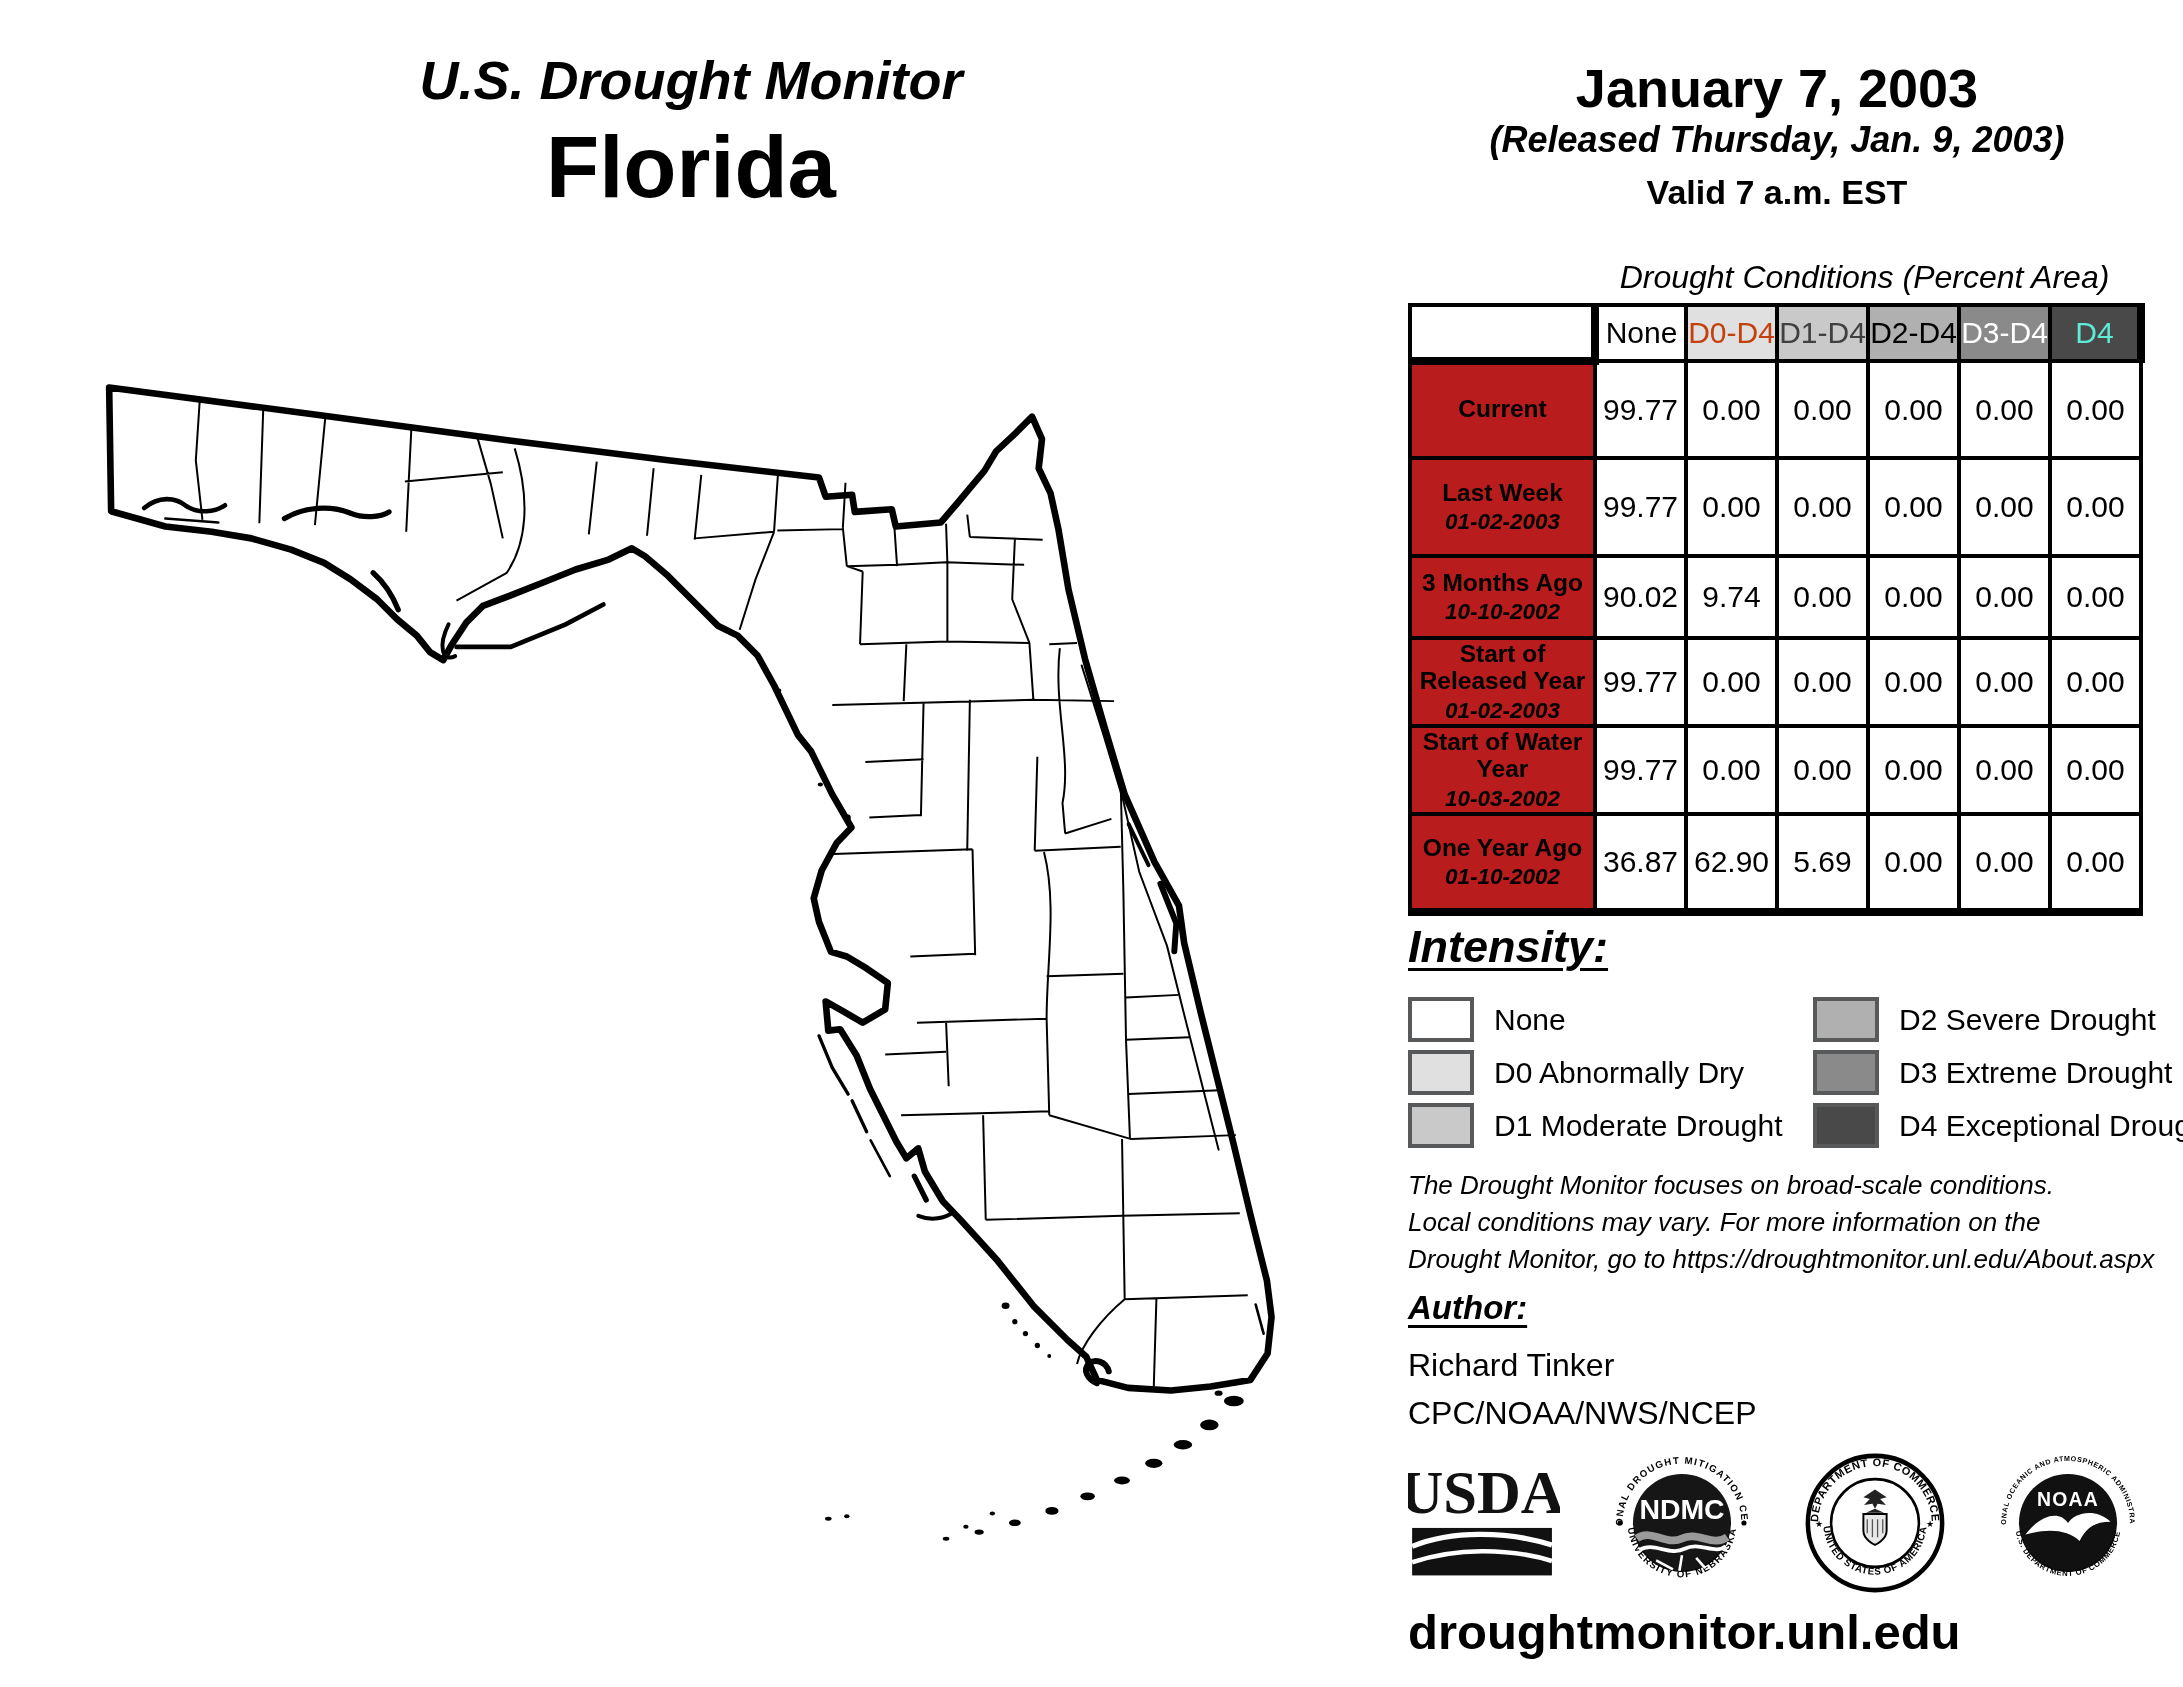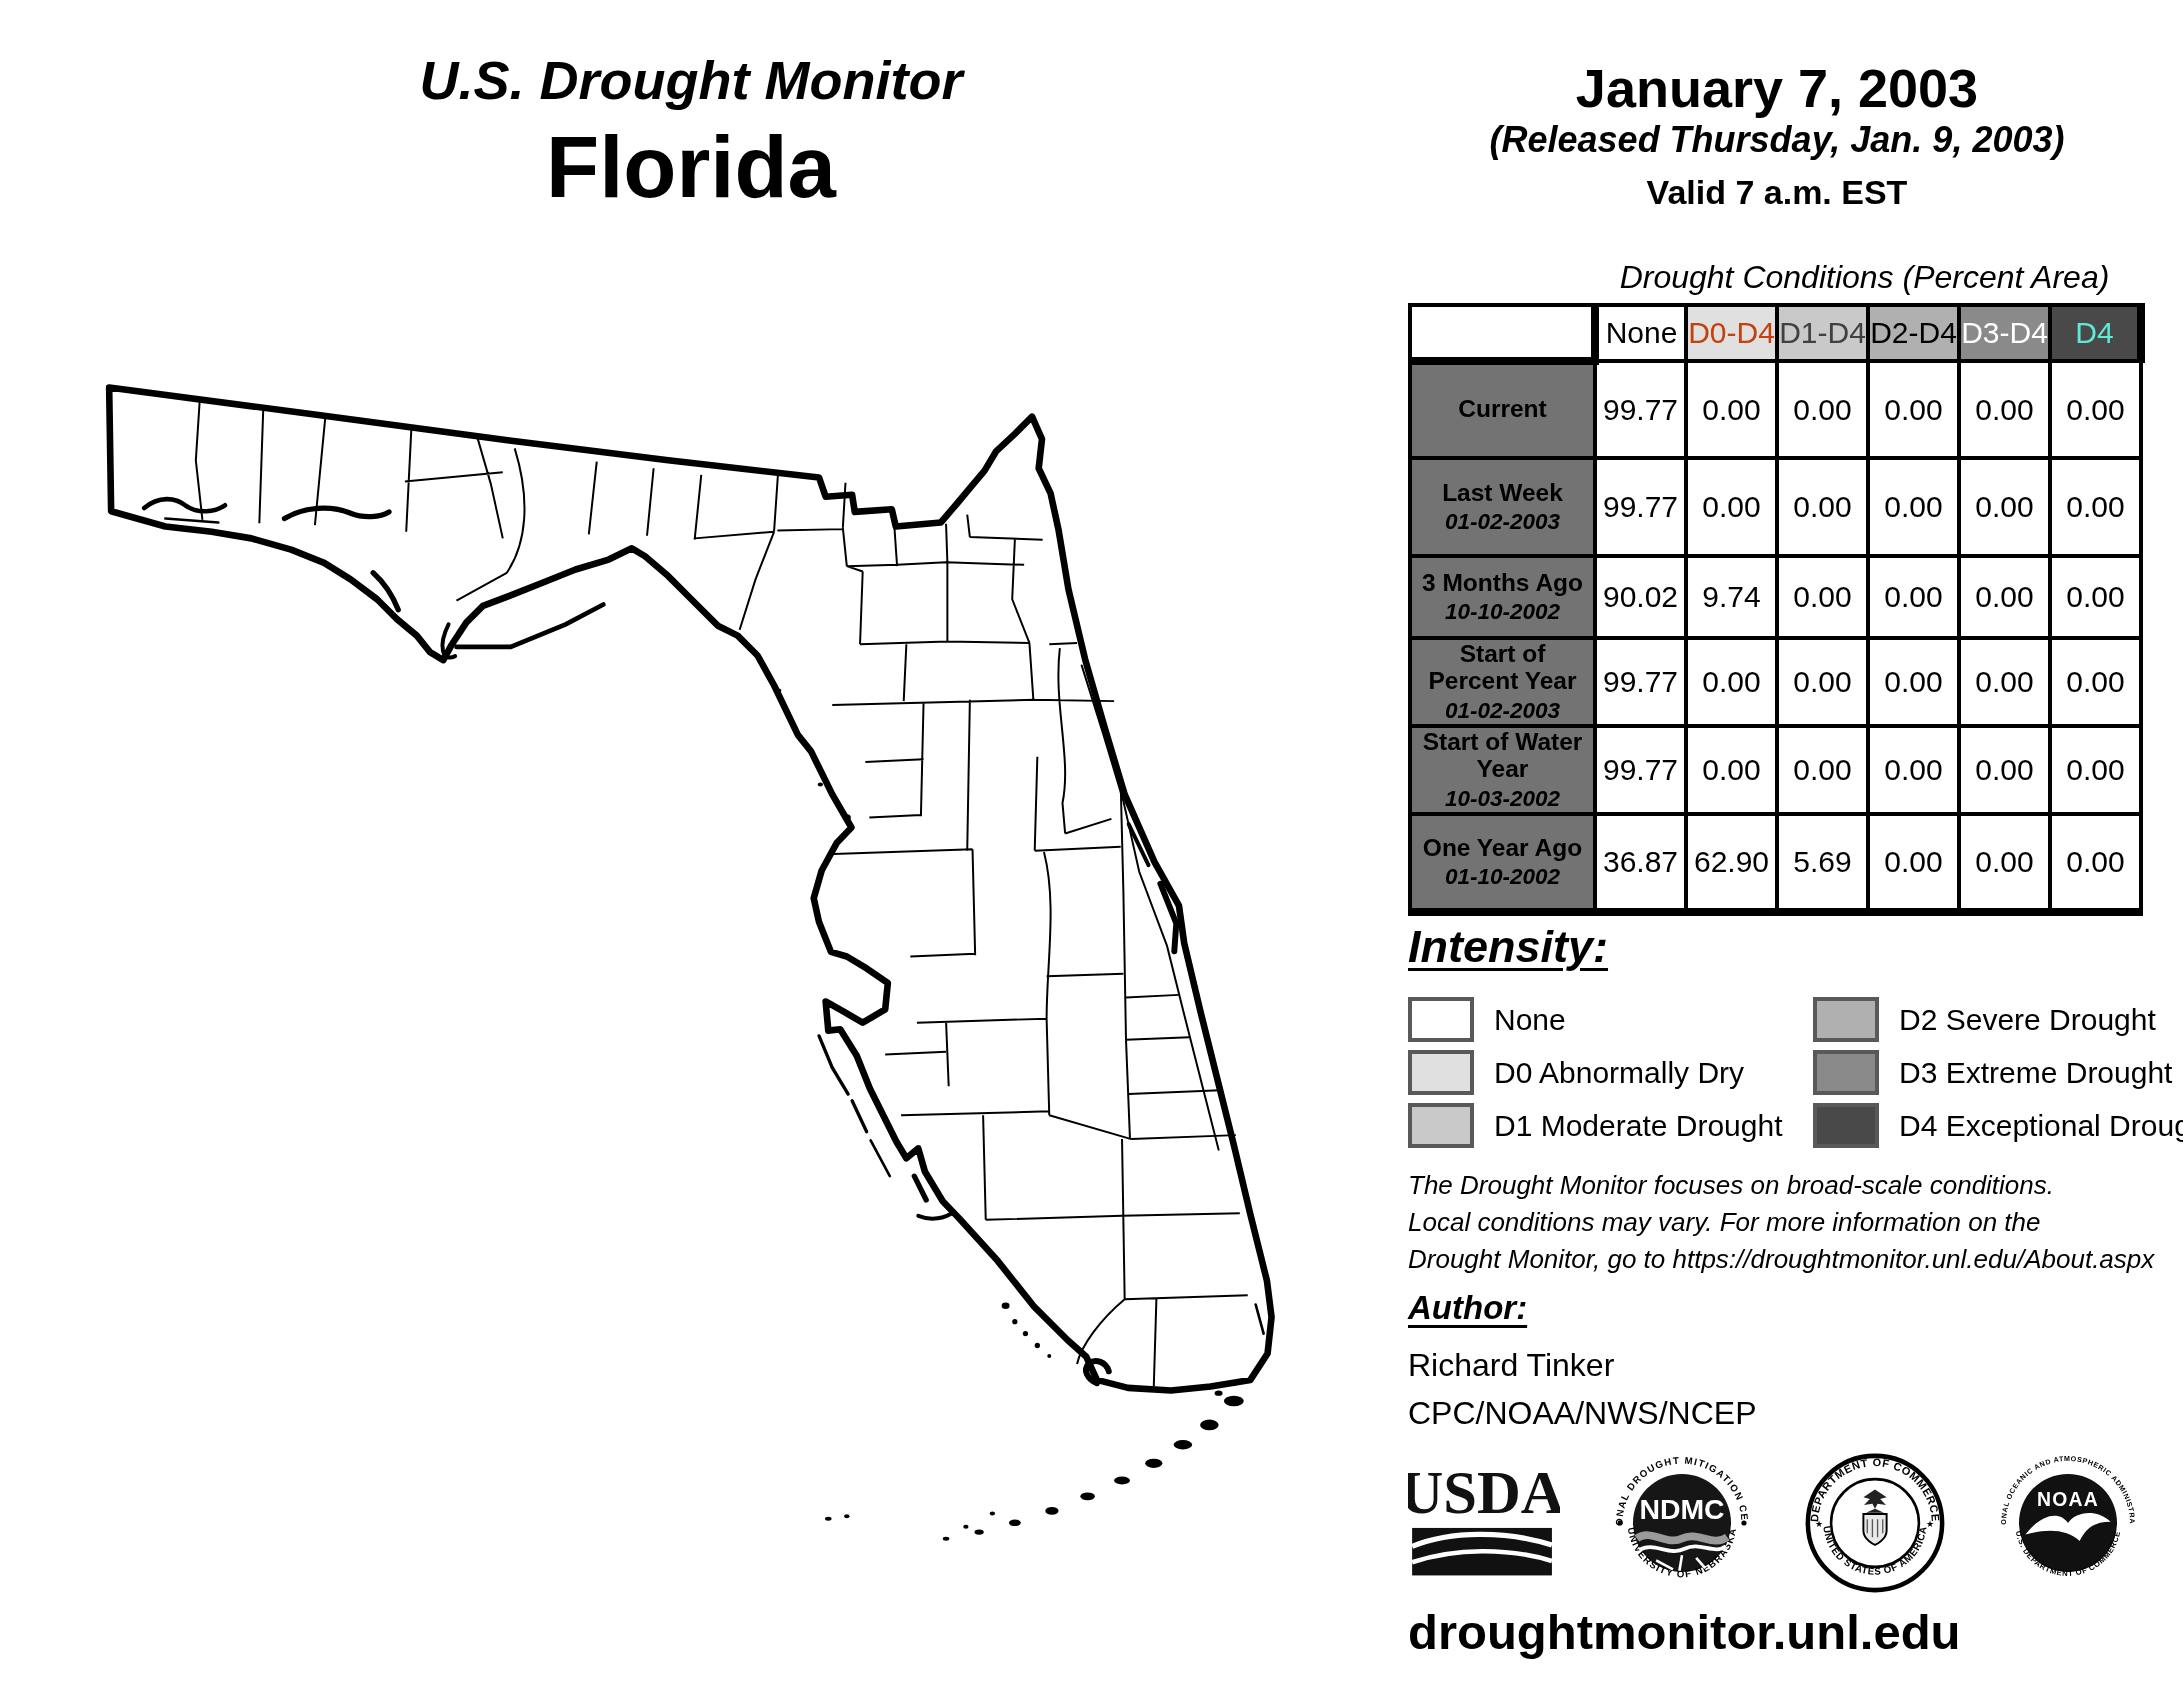--- a/index.html
+++ b/index.html
@@ -21,21 +21,21 @@
 
   
   .cond-title{position:absolute;left:1590px;top:259px;width:549px;text-align:center;
               font-size:32px;font-style:italic;}
   table.cond{position:absolute;left:1408px;top:303px;border-collapse:collapse;table-layout:fixed;}
   table.cond td,table.cond th{border:4.6px solid #000;padding:0;text-align:center;vertical-align:middle;}
   td.corner{border:none;background:#fff;}
   th.col-hdr{border-top-width:8px;border-bottom-width:6.6px;font-weight:normal;font-size:30px;}
   th.col-hdr.first{border-left-width:8px;}
   th.col-hdr.last{border-right-width:8px;}
-  th.row-hdr{border-left-width:8px;background:#737373;}
+  th.row-hdr{border-left-width:8px;background:#b91c1c;}
   tr.first-data th.row-hdr{border-top-width:8px;}
   tr.last-data th,tr.last-data td{border-bottom-width:8px;}
   td.lastcol{border-right-width:8px;}
   td.val{font-size:30px;}
   .rlab{font-size:24.5px;font-weight:bold;line-height:1.12;padding:0 5.3px;}
   .rdate{font-size:22.5px;font-style:italic;margin-top:3px;}
 
   
   .legend{position:absolute;left:1408px;top:921px;width:754px;}
   .legend-title{font-size:45px;font-weight:bold;font-style:italic;text-decoration:underline;
@@ -226,21 +226,21 @@
       </th>
       <td class="val">90.02</td>
       <td class="val">9.74</td>
       <td class="val">0.00</td>
       <td class="val">0.00</td>
       <td class="val">0.00</td>
       <td class="val lastcol">0.00</td>
     </tr>
     <tr style="height:79px">
       <th class="row-hdr">
-        <div class="rlab">Start of Percent Year</div>
+        <div class="rlab">Start of Released Year</div>
         <div class="rdate">01-02-2003</div>
       </th>
       <td class="val">99.77</td>
       <td class="val">0.00</td>
       <td class="val">0.00</td>
       <td class="val">0.00</td>
       <td class="val">0.00</td>
       <td class="val lastcol">0.00</td>
     </tr>
     <tr style="height:79px">

